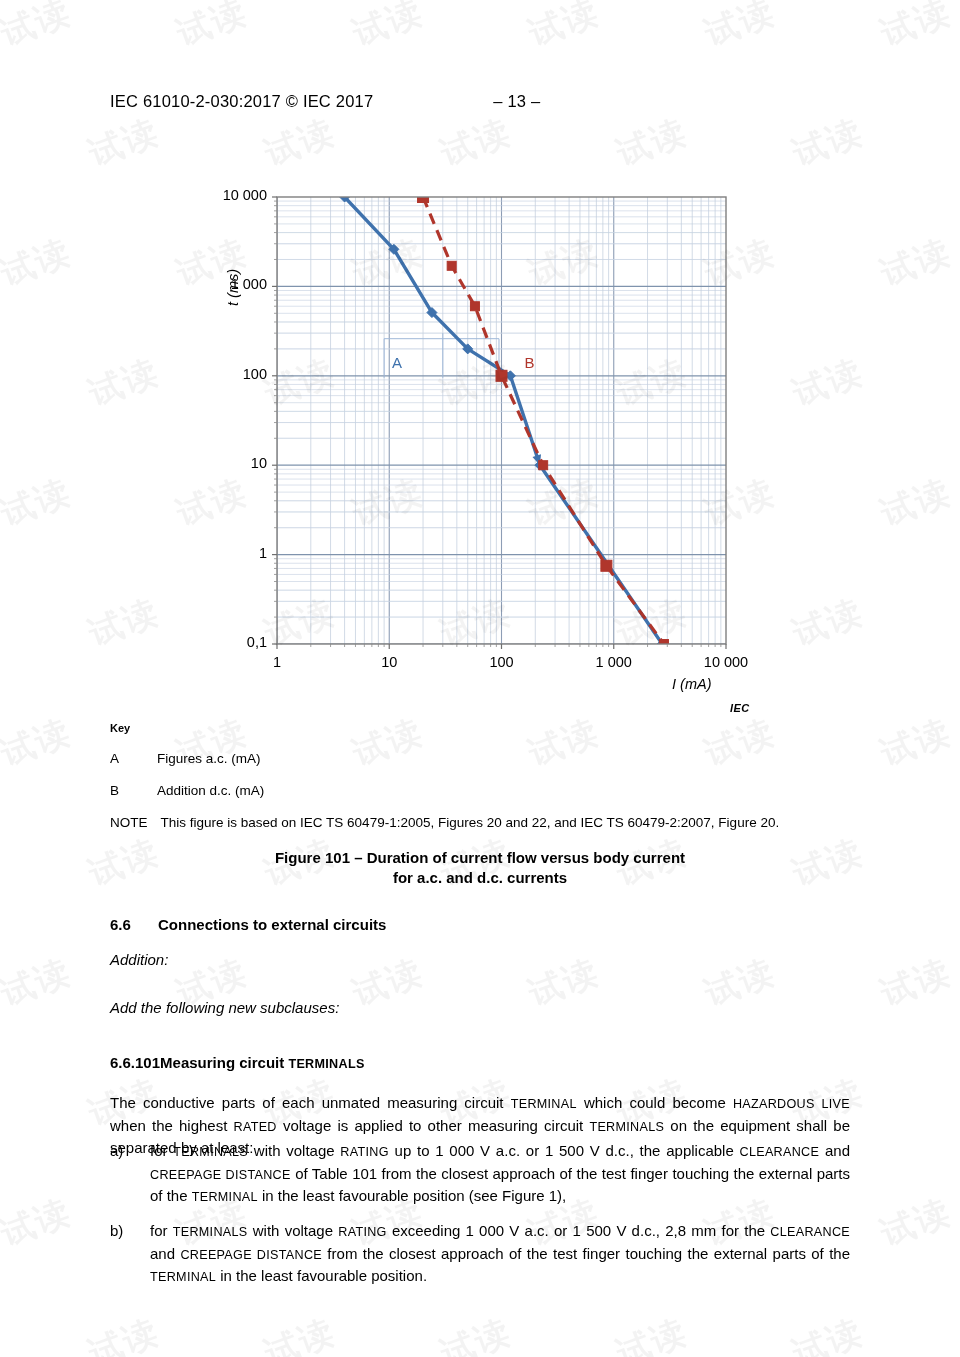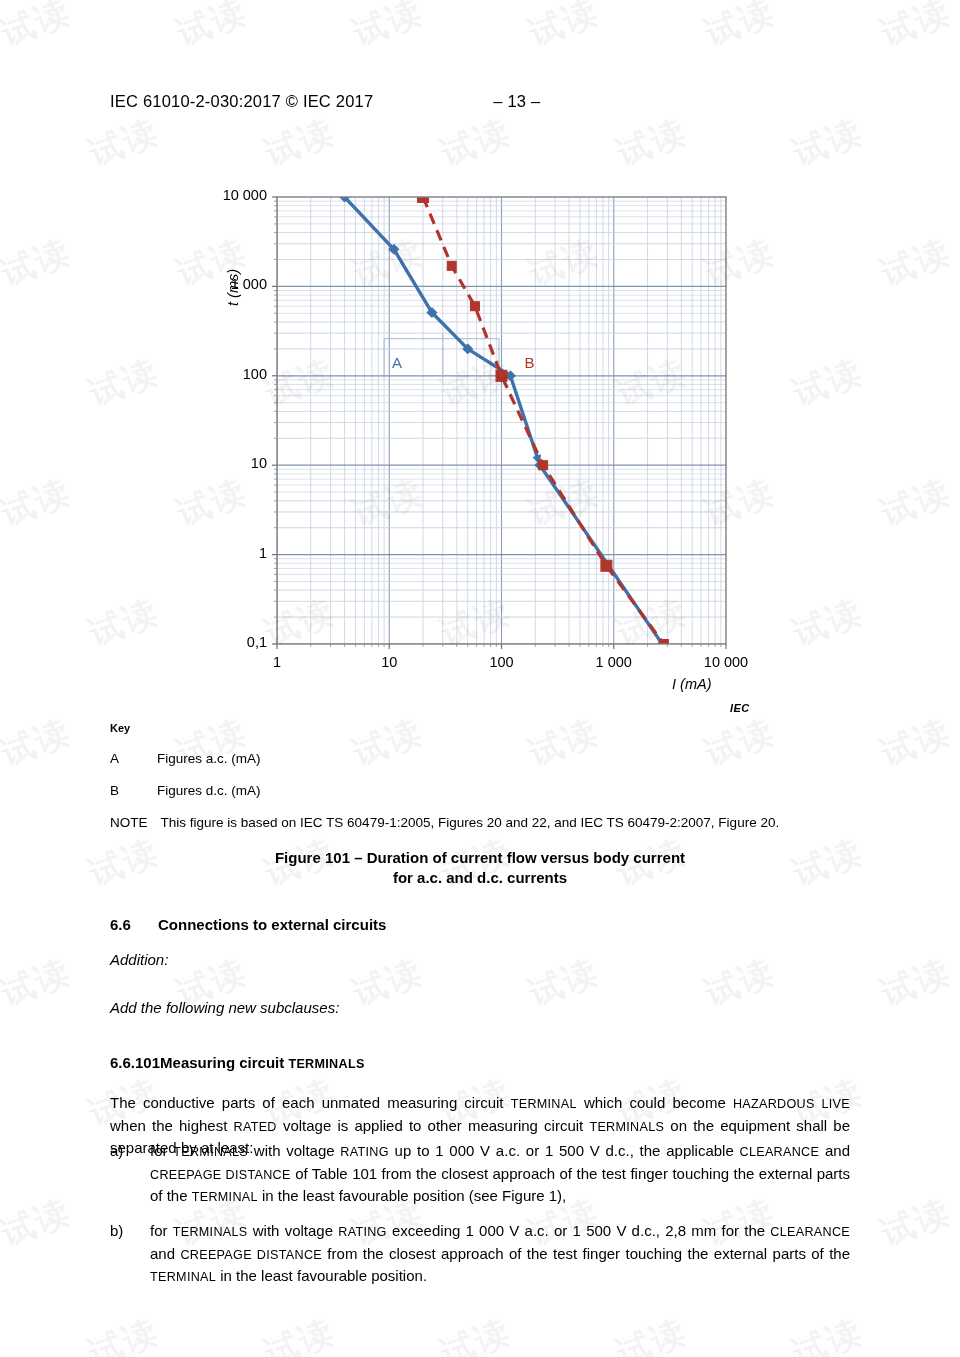--- a/index.html
+++ b/index.html
@@ -495,21 +495,21 @@
   <div class="key-block">
     <div class="key-title">Key</div>
 
     <div class="key-row">
       <div class="k-letter">A</div>
       <div>Figures a.c. (mA)</div>
     </div>
 
     <div class="key-row">
       <div class="k-letter">B</div>
-      <div>Figures d.c. (mA)</div>
+      <div>Addition d.c. (mA)</div>
     </div>
 
     <div class="note-row">
       <div class="n-label">NOTE</div>
       <div>This figure is based on IEC TS 60479-1:2005, Figures 20 and 22, and IEC TS 60479-2:2007, Figure 20.</div>
     </div>
   </div>
 
   <div class="caption">
     <div>Figure 101 – Duration of current flow versus body current</div>

